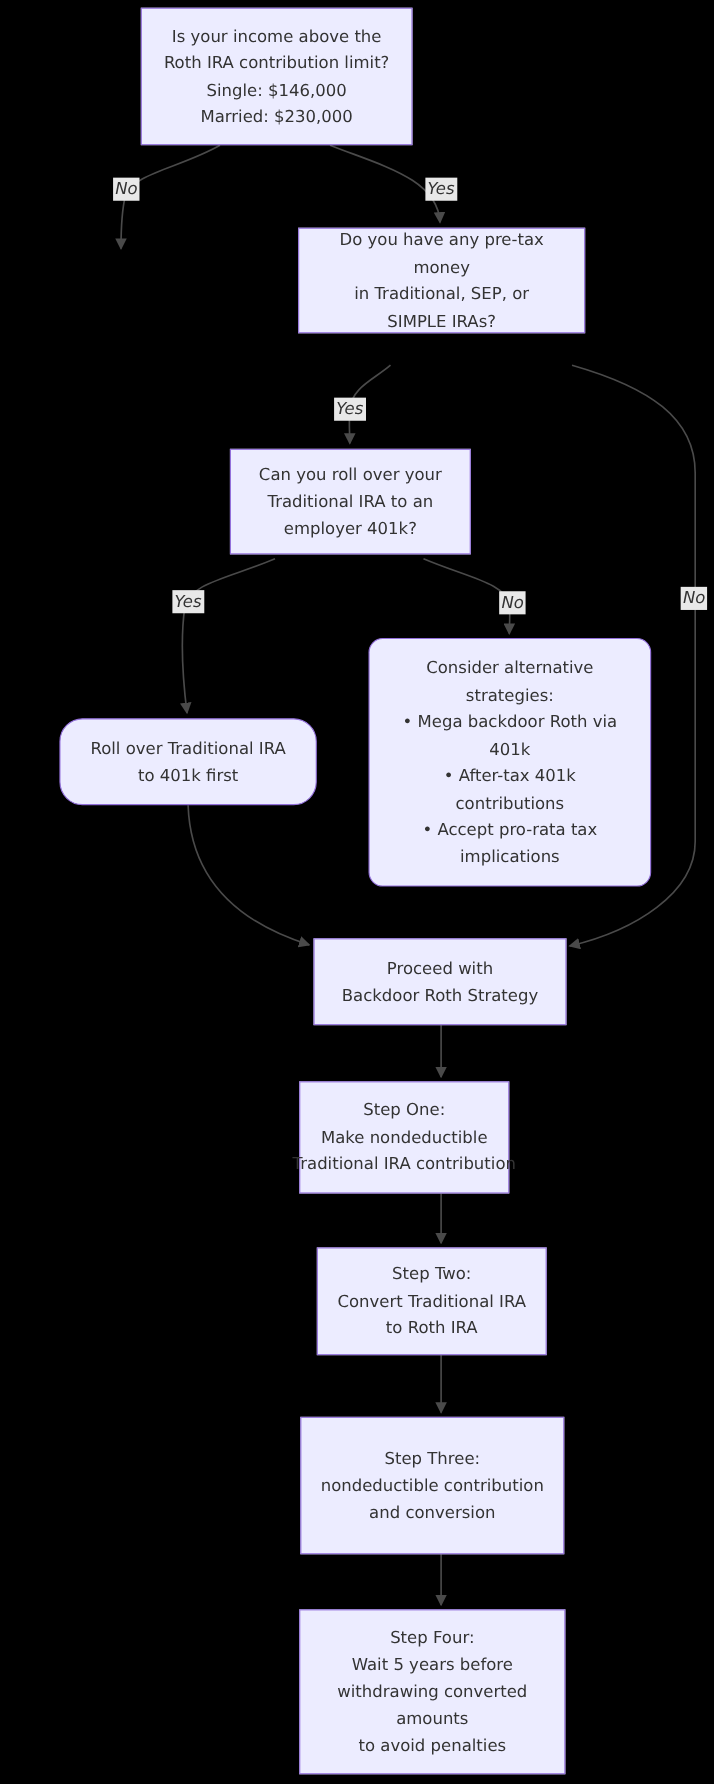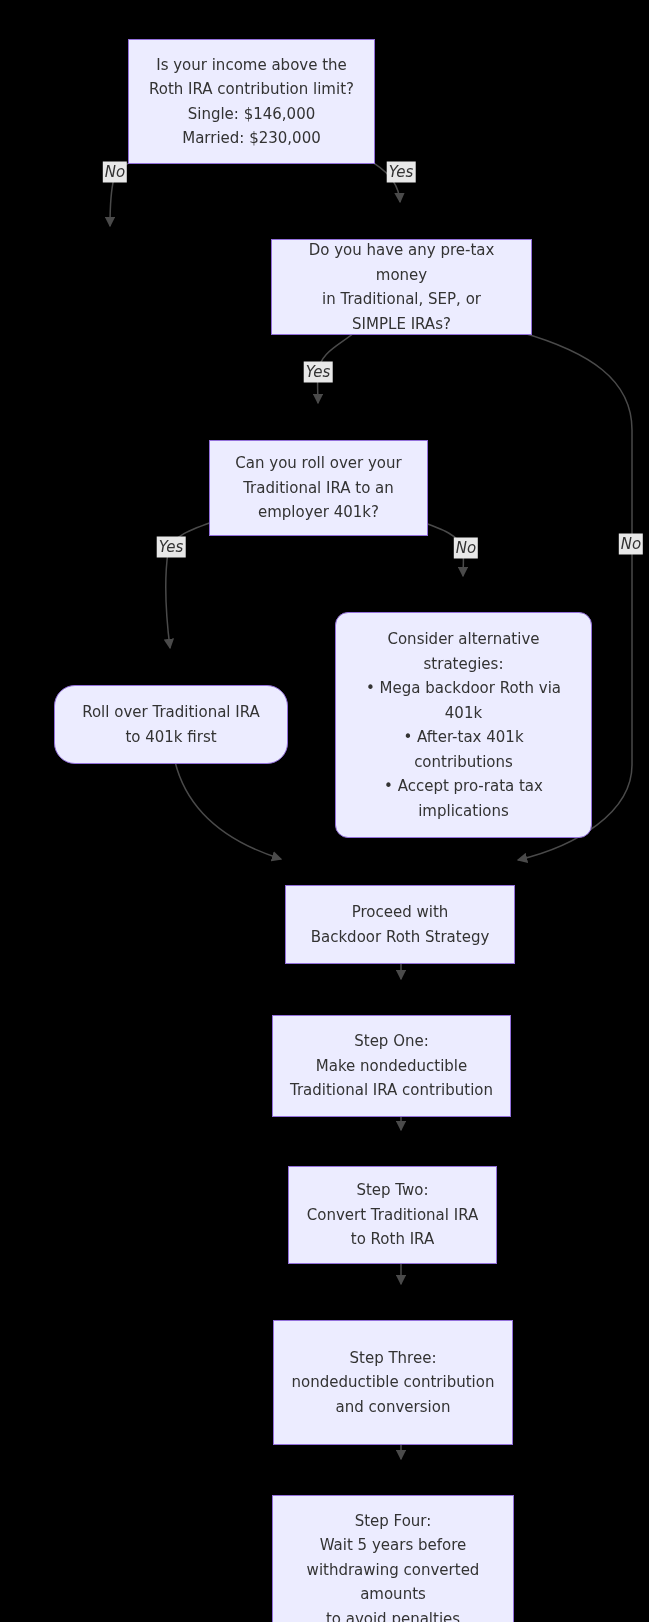--- a/index.html
+++ b/index.html
@@ -6,37 +6,37 @@
   .canvas {
     position:relative; width:649px; height:1622px;
     background:#000000; overflow:hidden;
     font-family:"DejaVu Sans", "Liberation Sans", sans-serif;
   }
   svg.edge-layer { position:absolute; left:0; top:0; width:649px; height:1622px; }
   .node {
     position:absolute; box-sizing:border-box;
     background:#ECECFF; border:1.5px solid #9370DB; color:#333333;
     display:flex; flex-direction:column; justify-content:center; align-items:center;
-    text-align:center; font-size:15px; line-height:24.5px;margin-top:32px;
+    text-align:center; font-size:15px; line-height:24.5px;
   }
   .node span { display:block; white-space:nowrap; }
   .edge-label {
     position:absolute; transform:translate(-50%,-50%);
     background:#e8e8e8; color:#333333; font-size:15px; line-height:21px;
     padding:0 2px; white-space:nowrap;font-style:italic;
   }
   
   .n-a { left:128px; top:7px;    width:247px; height:125px; }
   .n-b { left:7px;   top:231px;  width:213px; height:72px;  }
   .n-c { left:271px; top:207px;  width:261px; height:96px; }
   .n-d { left:209px; top:408px;  width:219px; height:96px; }
   .n-e { left:54px;  top:653px;  width:234px; height:79px;border-radius:21px;  }
   .n-f { left:335px; top:580px;  width:257px; height:226px;border-radius:13px; }
   .n-g { left:285px; top:853px;  width:230px; height:79px;  }
-  .n-h { left:272px; top:983px;  width:239px; height:102px; }
+  .n-h { left:272px; top:983px;  width:191px; height:102px; }
   .n-i { left:288px; top:1134px; width:209px; height:98px;  }
   .n-j { left:273px; top:1288px; width:240px; height:125px; }
   .n-k { left:272px; top:1463px; width:242px; height:150px; }
   
   .l-no1  { left:115px; top:172px; }
   .l-yes1 { left:401px; top:172px; }
   .l-yes2 { left:318px; top:372px; }
   .l-no3  { left:631px; top:544px; }
   .l-yes3 { left:171px; top:547px; }
   .l-no2  { left:466px; top:548px; }

